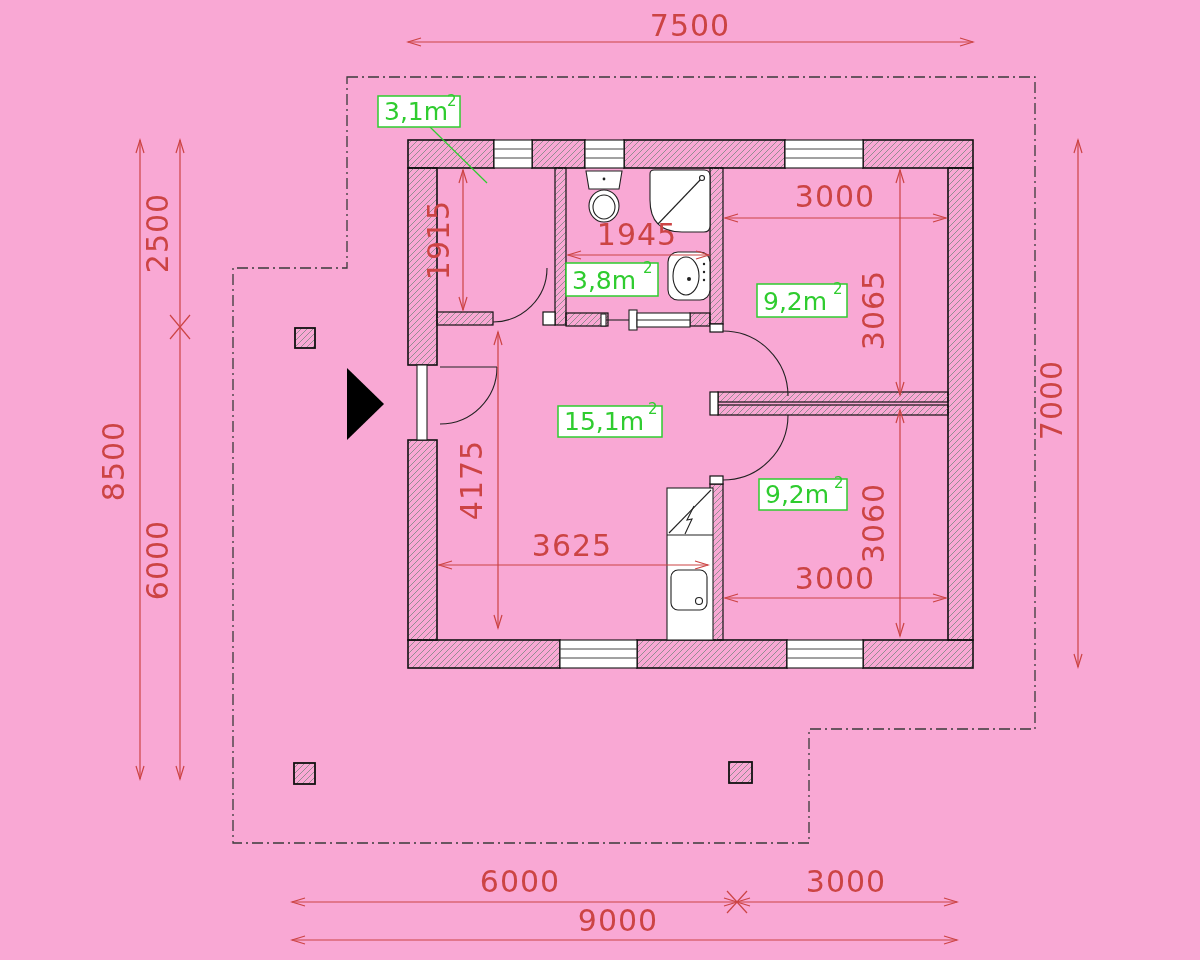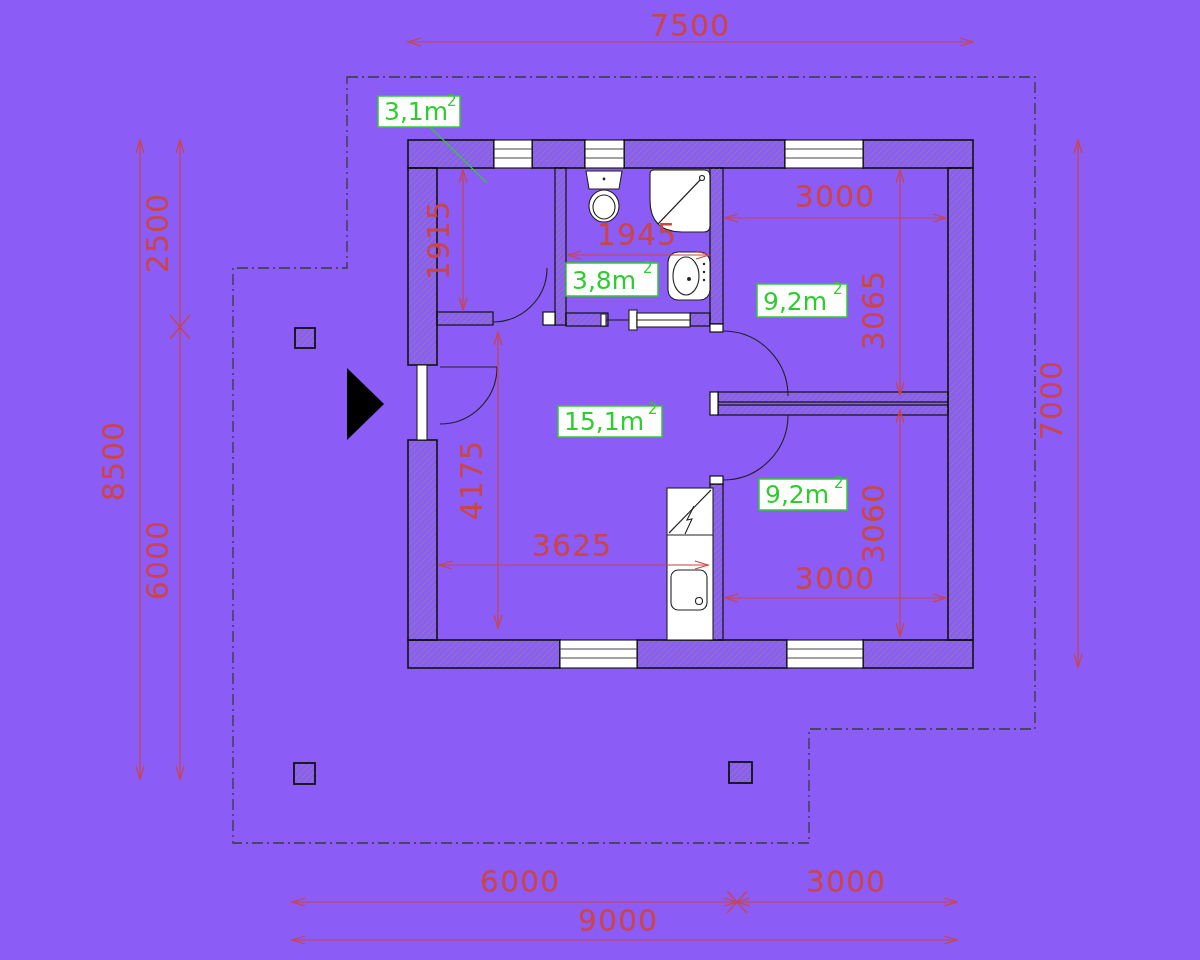--- a/index.html
+++ b/index.html
@@ -1,16 +1,16 @@
 <!DOCTYPE html>
 <html><head>
 <meta charset="utf-8">
 <style>
   html,body{margin:0;padding:0;background:#ffffff;}
-  .stage{position:relative;width:1200px;height:960px;background:#8b5cf6;overflow:hidden;
+  .stage{position:relative;width:1200px;height:960px;background:#f9a8d4;overflow:hidden;
          font-family:"DejaVu Sans", sans-serif;}
   svg{position:absolute;left:0;top:0;}
   text{font-family:"DejaVu Sans", sans-serif;}
   .dimtxt{fill:#cc4444;font-size:30px;letter-spacing:1px;}
   .areatxt{fill:#2fcc2f;font-size:25px;}
   .suptxt{fill:#2fcc2f;font-size:15px;}
 </style>
 </head>
 <body>
 

